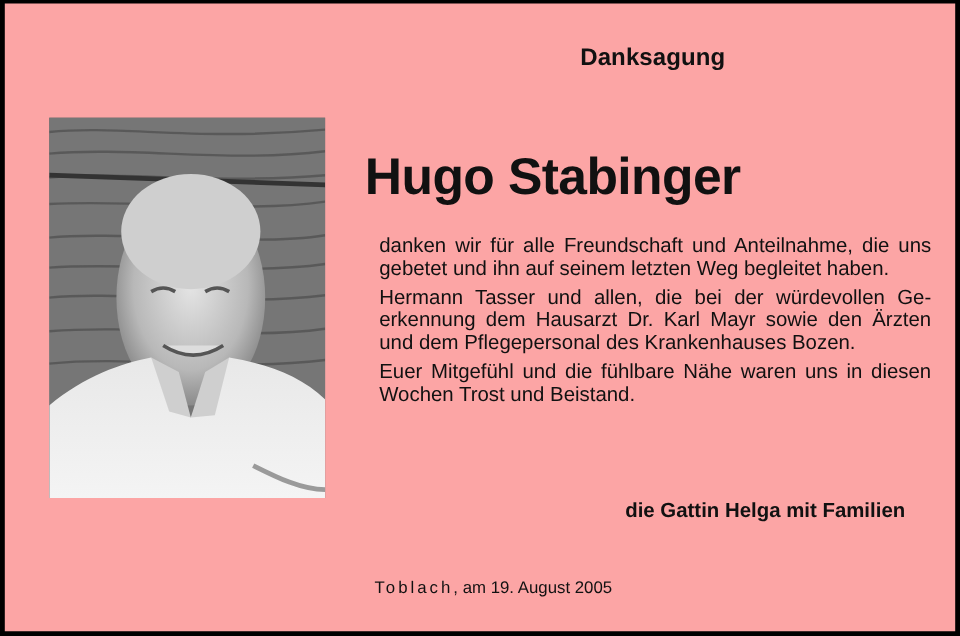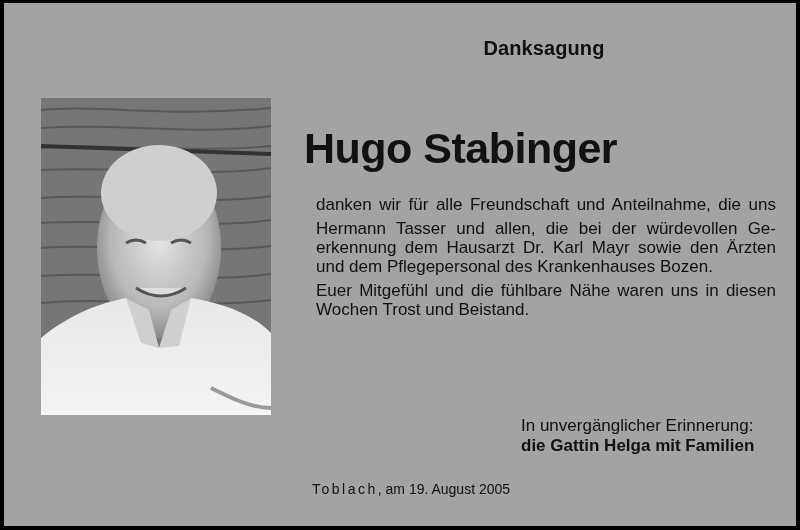--- a/index.html
+++ b/index.html
@@ -3,21 +3,21 @@
 <meta charset="utf-8">
 <style>
   html, body { margin: 0; padding: 0; }
   body {
     width: 800px; height: 530px; overflow: hidden; background: #fff;
     font-family: "Liberation Sans", sans-serif; color: #111;
   }
   .frame {
     position: absolute; left: 0; top: 0; width: 800px; height: 530px;
     box-sizing: border-box; border: 4px solid #000; border-top-width: 3px; border-right-width: 4px; border-bottom-width: 4px;
-    background: #a3a3a3;
+    background: #fca5a5;
   }
   .photo {
     position: absolute; left: 37px; top: 95px; width: 230px; height: 317px; overflow: hidden;
     background: linear-gradient(180deg, #6a6a6a 0%, #7a7a7a 40%, #8a8a8a 100%);
   }
   .photo svg { display: block; }
   .heading {
     position: absolute; left: 300px; width: 480px; top: 34px; text-align: center;
     font-weight: bold; font-size: 20px; letter-spacing: 0.1px;
   }
@@ -90,34 +90,34 @@
       <path d="M170 290 C190 300 210 310 230 310" stroke="#9a9a9a" stroke-width="4" fill="none"></path>
     </svg>
   </div>
 
   <div class="heading">Danksagung</div>
   <div class="name">Hugo Stabinger</div>
 
   <div class="body">
     <p>
       <span class="line">danken wir für alle Freundschaft und Anteilnahme, die uns</span>
+      <span class="line last">gebetet und ihn auf seinem letzten Weg begleitet haben.</span>
     </p>
     <p>
       <span class="line">Hermann Tasser und allen, die bei der würdevollen Ge-</span>
       <span class="line">erkennung dem Hausarzt Dr. Karl Mayr sowie den Ärzten</span>
       <span class="line last">und dem Pflegepersonal des Krankenhauses Bozen.</span>
     </p>
     <p>
       <span class="line">Euer Mitgefühl und die fühlbare Nähe waren uns in diesen</span>
       <span class="line last">Wochen Trost und Beistand.</span>
     </p>
   </div>
 
   <div class="closing">
-    <div>In unvergänglicher Erinnerung:</div>
     <div class="signer">die Gattin Helga mit Familien</div>
   </div>
 
   <div class="footer">
     <span class="town">Toblach</span><span>, am 19. August 2005</span>
   </div>
 
 </div>
 
 </body></html>

